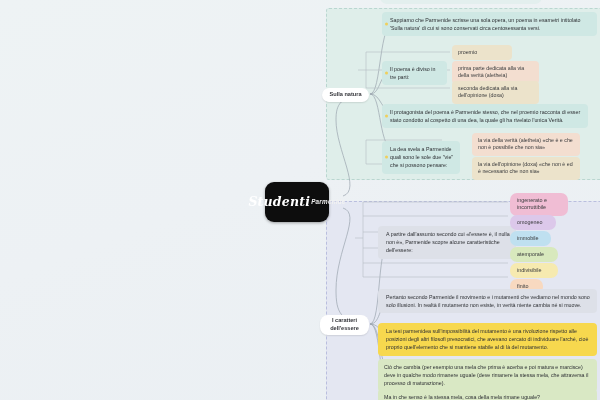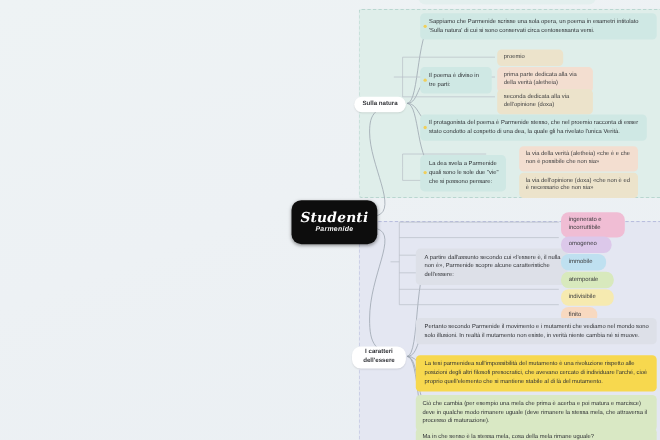--- a/index.html
+++ b/index.html
@@ -33,24 +33,24 @@
   #top-stub {
     position: absolute; left: 380px; top: -10px;
     width: 162px; height: 14px;
     background: #e3efee; border-radius: 7px;
   }
   
   #links { position: absolute; left: 0; top: 0; width: 600px; height: 400px; }
   
   #root {
     position: absolute; left: 265px; top: 182px;
-    width: 78px; height: 40px;
+    width: 64px; height: 40px;
     background: #0d0d0d;
     border-radius: 9px;
-    display: flex; flex-direction: column;
+    display: flex; flex-direction: row;
     align-items: center; justify-content: center;
     gap: 1px;
     box-shadow: 0 1px 3px rgba(0,0,0,.35);
   }
   #root .logo {
     font-family: "DejaVu Serif", serif;
     font-style: italic; font-weight: bold;
     font-size: 12.5px; color: #ffffff;
     letter-spacing: .2px; line-height: 1;
   }

